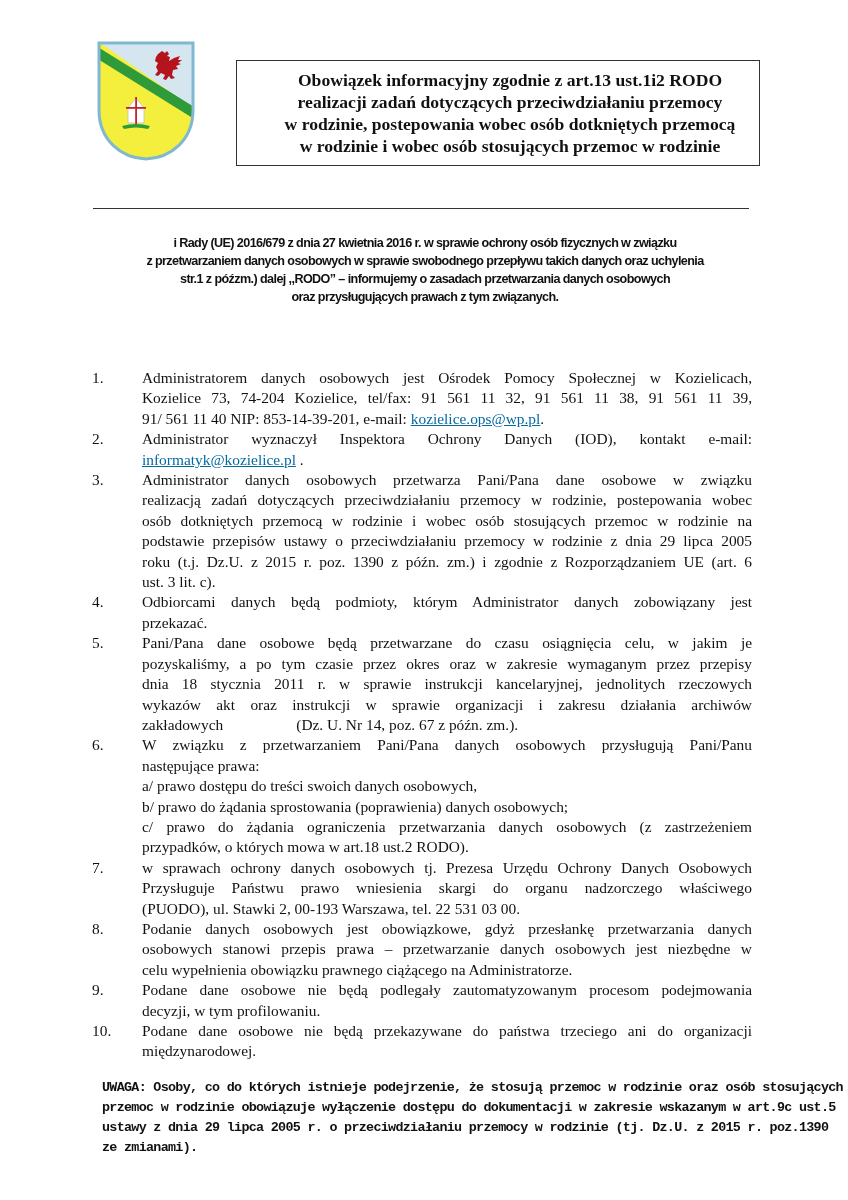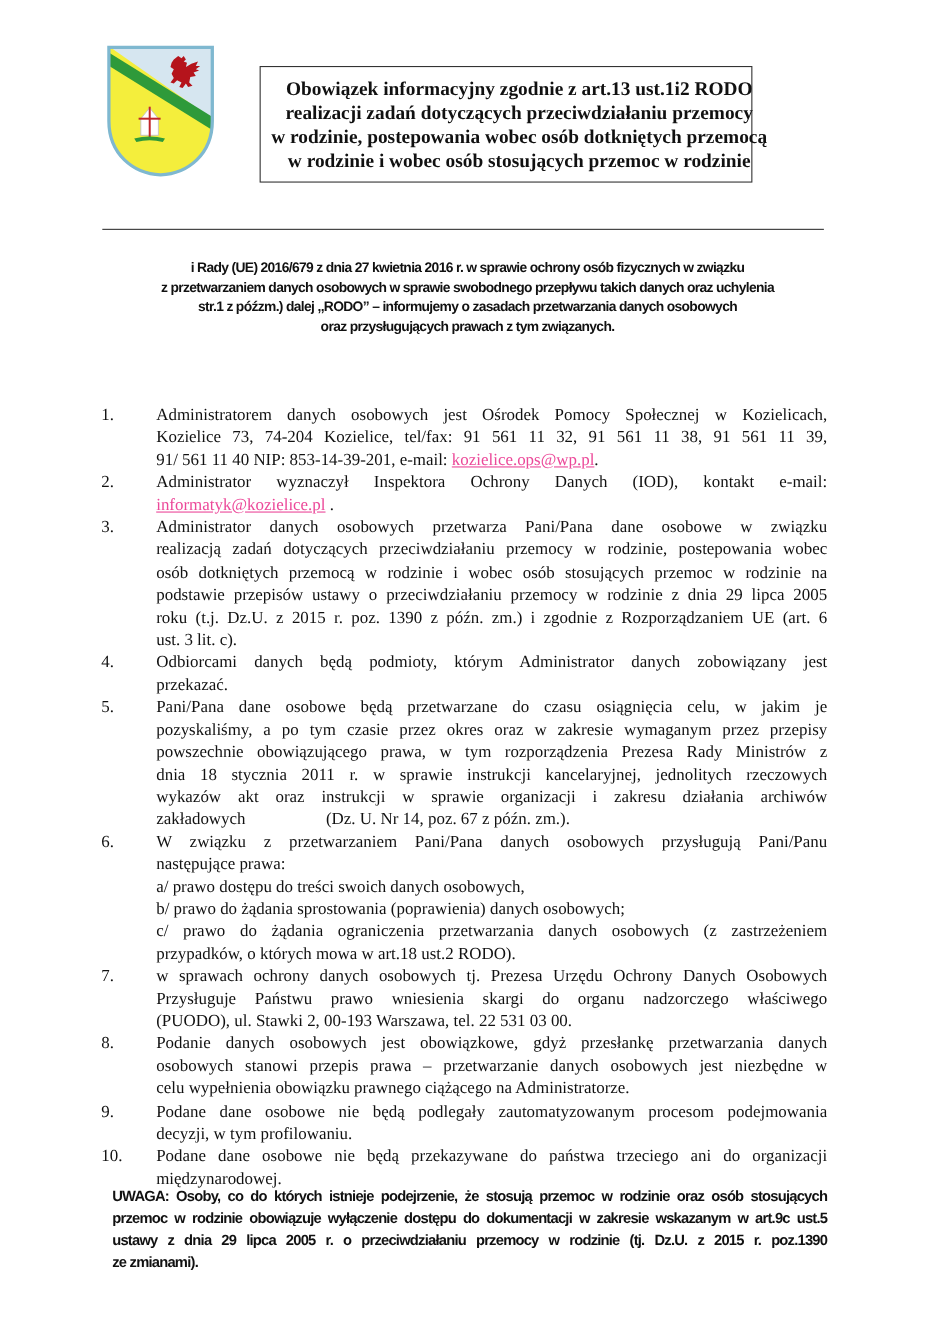--- a/index.html
+++ b/index.html
@@ -1,29 +1,29 @@
 <!DOCTYPE html>
 <html><head>
 <meta charset="utf-8">
 <style>
   html, body { margin: 0; padding: 0; background: #ffffff; }
   body { width: 848px; height: 1200px; position: relative; overflow: hidden; color: #111; font-family: "Liberation Serif", serif; }
   .logo { position: absolute; left: 96px; top: 40px; width: 100px; height: 122px; }
-  .title-box { position: absolute; left: 236px; top: 60px; width: 448px; height: 106px; border: 1.5px solid #333; box-sizing: border-box; display: flex; flex-direction: column; justify-content: center; align-items: center; padding-left: 24px; }
+  .title-box { position: absolute; left: 236px; top: 60px; width: 524px; height: 106px; border: 1.5px solid #333; box-sizing: border-box; display: flex; flex-direction: column; justify-content: center; align-items: center; padding-left: 24px; }
   .title-line { font-family: "Liberation Serif", serif; font-weight: bold; font-size: 17.6px; line-height: 22px; text-align: center; white-space: nowrap; }
   .rule { position: absolute; left: 93px; top: 208px; width: 656px; height: 0; border-top: 1.5px solid #333; }
   .intro { position: absolute; left: 100px; top: 234px; width: 650px; text-align: center; font-family: "Liberation Sans Narrow", "Liberation Sans", sans-serif; font-weight: bold; font-size: 12.6px; line-height: 18px; letter-spacing: -0.6px; }
   .intro div { white-space: nowrap; }
   .list { position: absolute; left: 92px; top: 368px; width: 660px; margin: 0; padding: 0; list-style: none; font-size: 15.4px; line-height: 20.4px; }
   .list li { position: relative; padding-left: 30px; text-align: justify; }
   .list li .num { position: absolute; left: 0; top: 0; }
   .list li .line { display: block; text-align: justify; text-align-last: justify; white-space: nowrap; margin-left: 20px; }
   .list li .line.last { text-align-last: left; }
-  a.mail { color: #ec4899; text-decoration: underline; }
-  .uwaga { position: absolute; left: 102px; top: 1078px; width: 650px; font-family: Liberation Sans, sans-serif; font-weight: bold; font-size: 13.4px; line-height: 20px; letter-spacing: -0.7px; }
+  a.mail { color: #0369a1; text-decoration: underline; }
+  .uwaga { position: absolute; left: 102px; top: 1078px; width: 650px; font-family: Liberation Mono, monospace; font-weight: bold; font-size: 13.4px; line-height: 20px; letter-spacing: -0.7px; }
   .uwaga .line { display: block; text-align: justify; text-align-last: justify; white-space: nowrap; }
   .uwaga .line.last { text-align-last: left; }
 </style>
 </head>
 <body>
 
 <svg class="logo" viewBox="0 0 100 122">
   <defs>
     <clipPath id="shield">
         <path d="M3,3 H97 V70 C97,100 75,118 50,119 C25,118 3,100 3,70 Z"></path>
@@ -87,21 +87,20 @@
   </li>
   <li>
     <span class="num">4.</span>
     <span class="line">Odbiorcami danych będą podmioty, którym Administrator danych zobowiązany jest</span>
     <span class="line last">przekazać.</span>
   </li>
   <li>
     <span class="num">5.</span>
     <span class="line">Pani/Pana dane osobowe będą przetwarzane do czasu osiągnięcia celu, w jakim je</span>
     <span class="line">pozyskaliśmy, a po tym czasie przez okres oraz w zakresie wymaganym przez przepisy</span>
-    <span class="line">powszechnie obowiązującego prawa, w tym rozporządzenia Prezesa Rady Ministrów z</span>
     <span class="line">dnia 18 stycznia 2011 r. w sprawie instrukcji kancelaryjnej, jednolitych rzeczowych</span>
     <span class="line">wykazów akt oraz instrukcji w sprawie organizacji i zakresu działania archiwów</span>
     <span class="line last" style="white-space:pre;">zakładowych                   (Dz. U. Nr 14, poz. 67 z późn. zm.).</span>
   </li>
   <li>
     <span class="num">6.</span>
     <span class="line">W związku z przetwarzaniem Pani/Pana danych osobowych przysługują Pani/Panu</span>
     <span class="line last">następujące prawa:</span>
     <span class="line last">a/ prawo dostępu do treści swoich danych osobowych,</span>
     <span class="line last">b/ prawo do żądania sprostowania (poprawienia) danych osobowych;</span>

